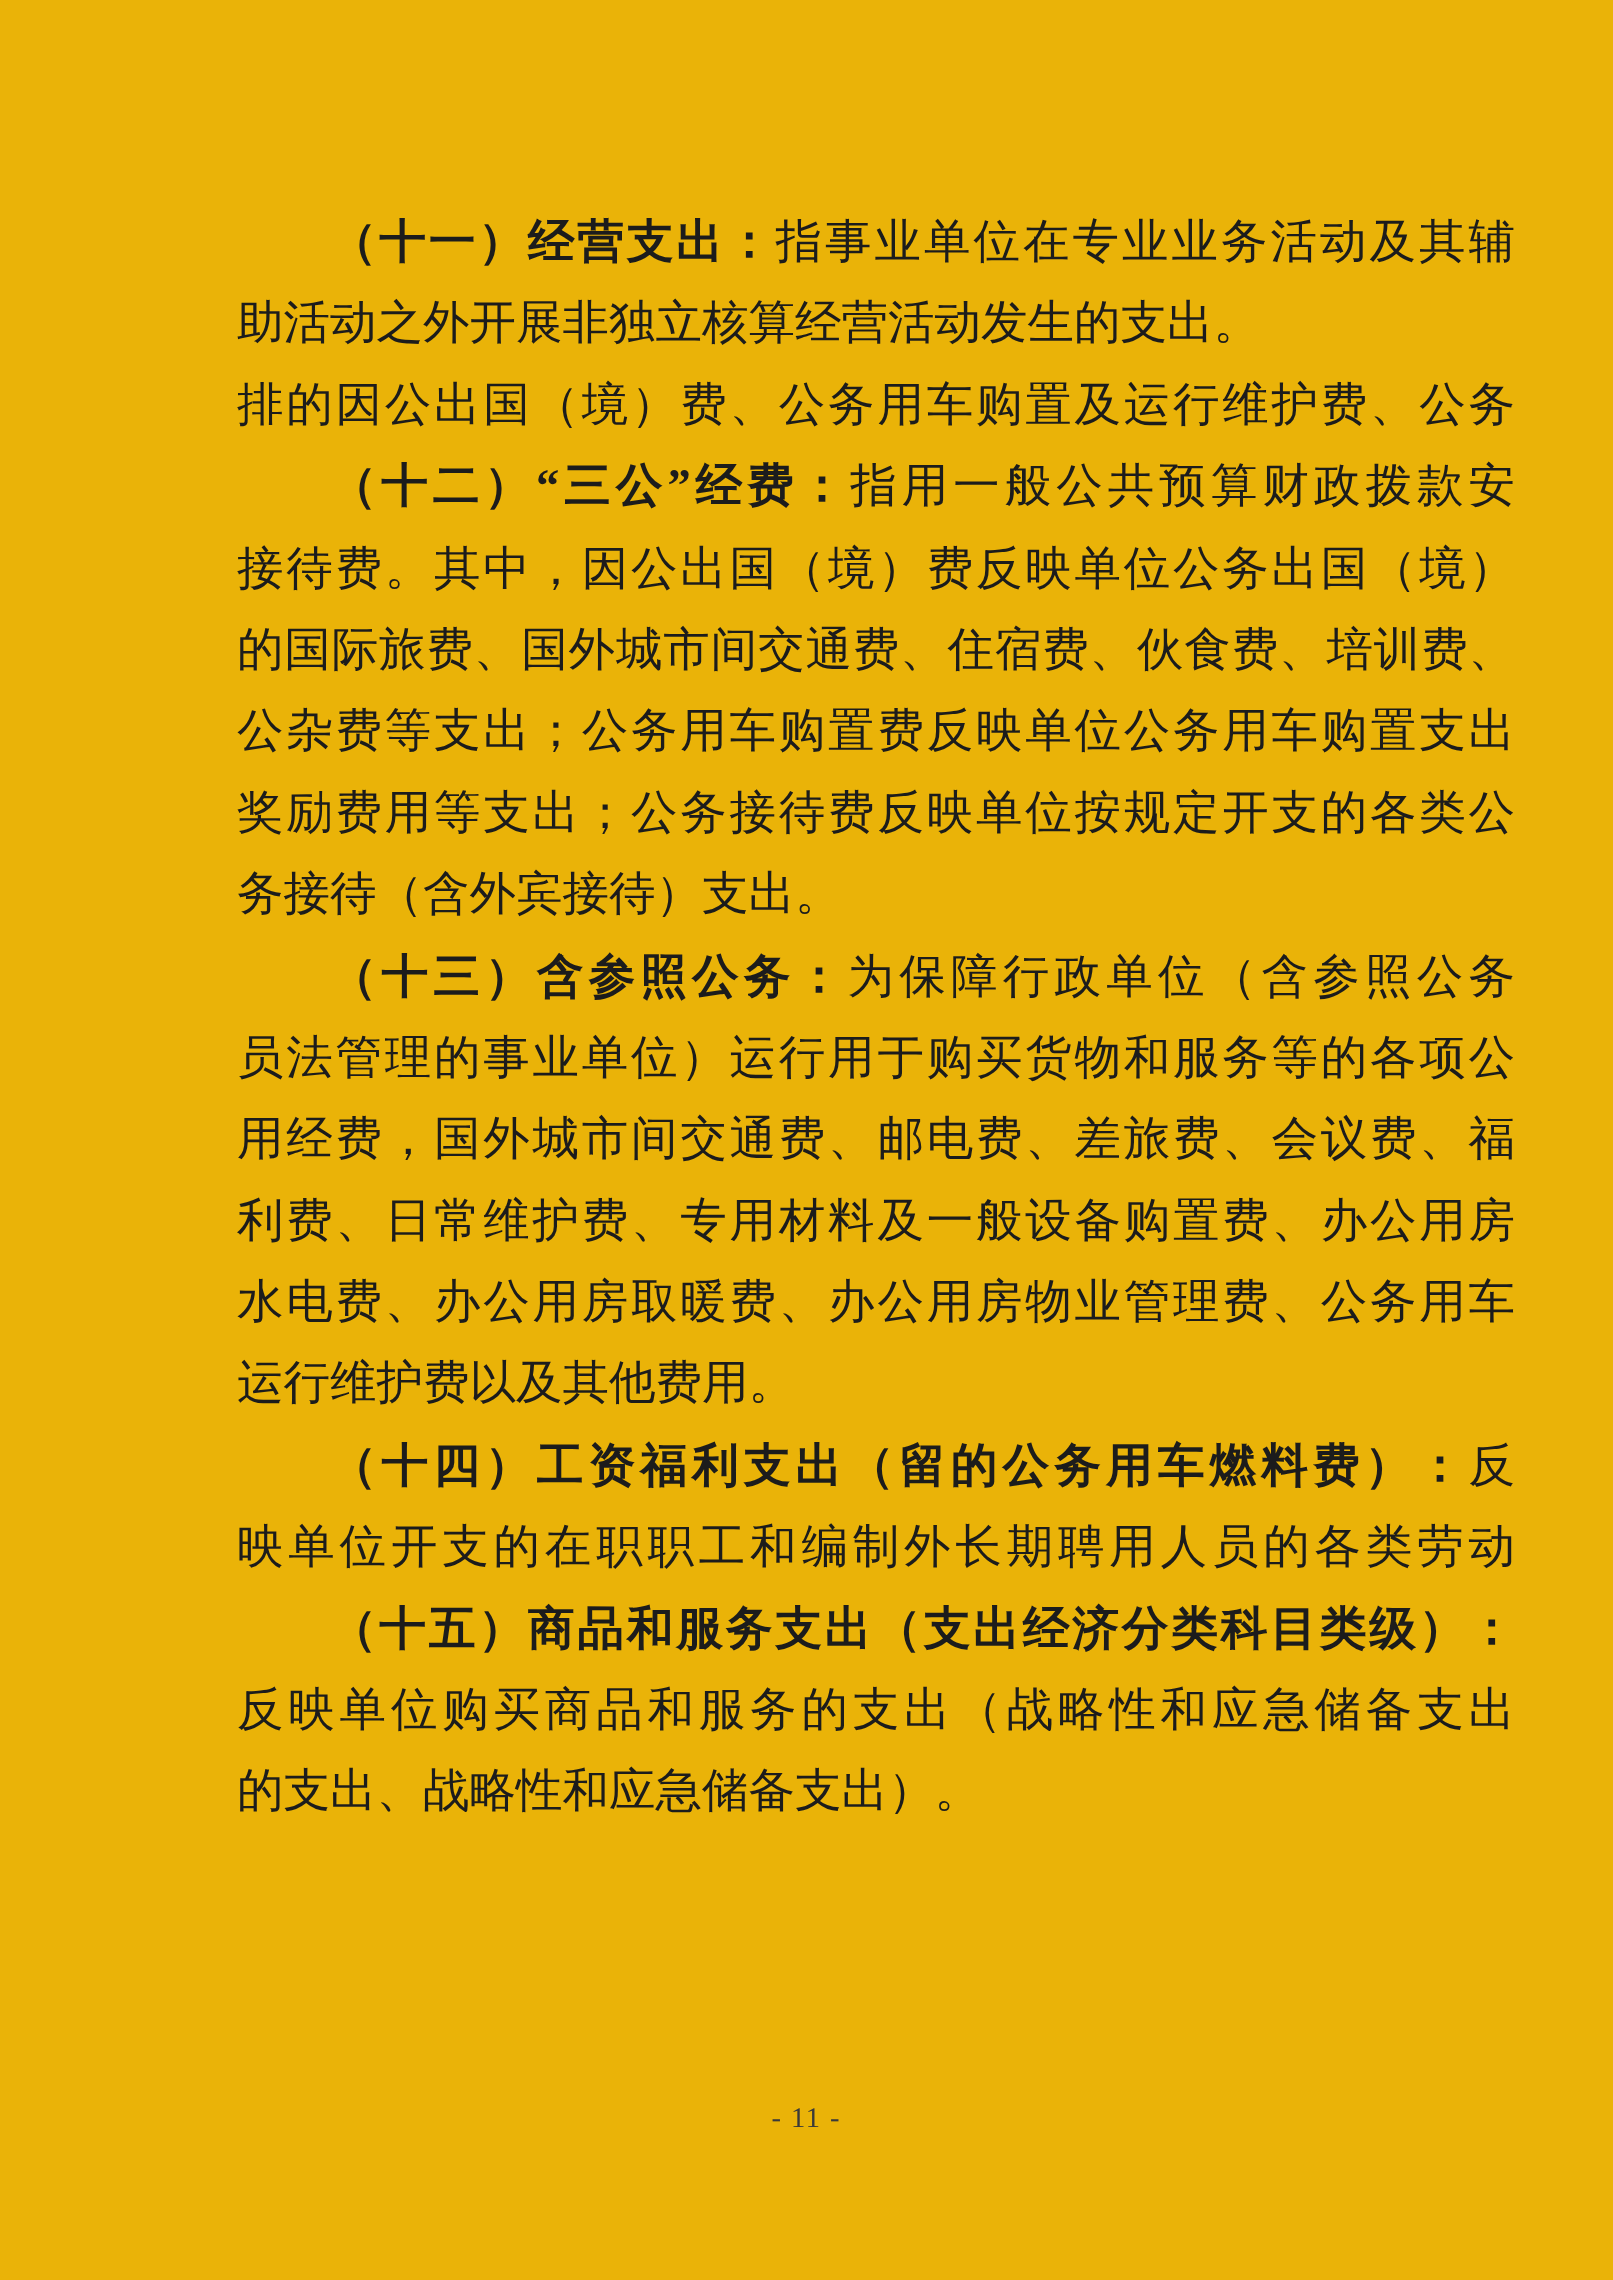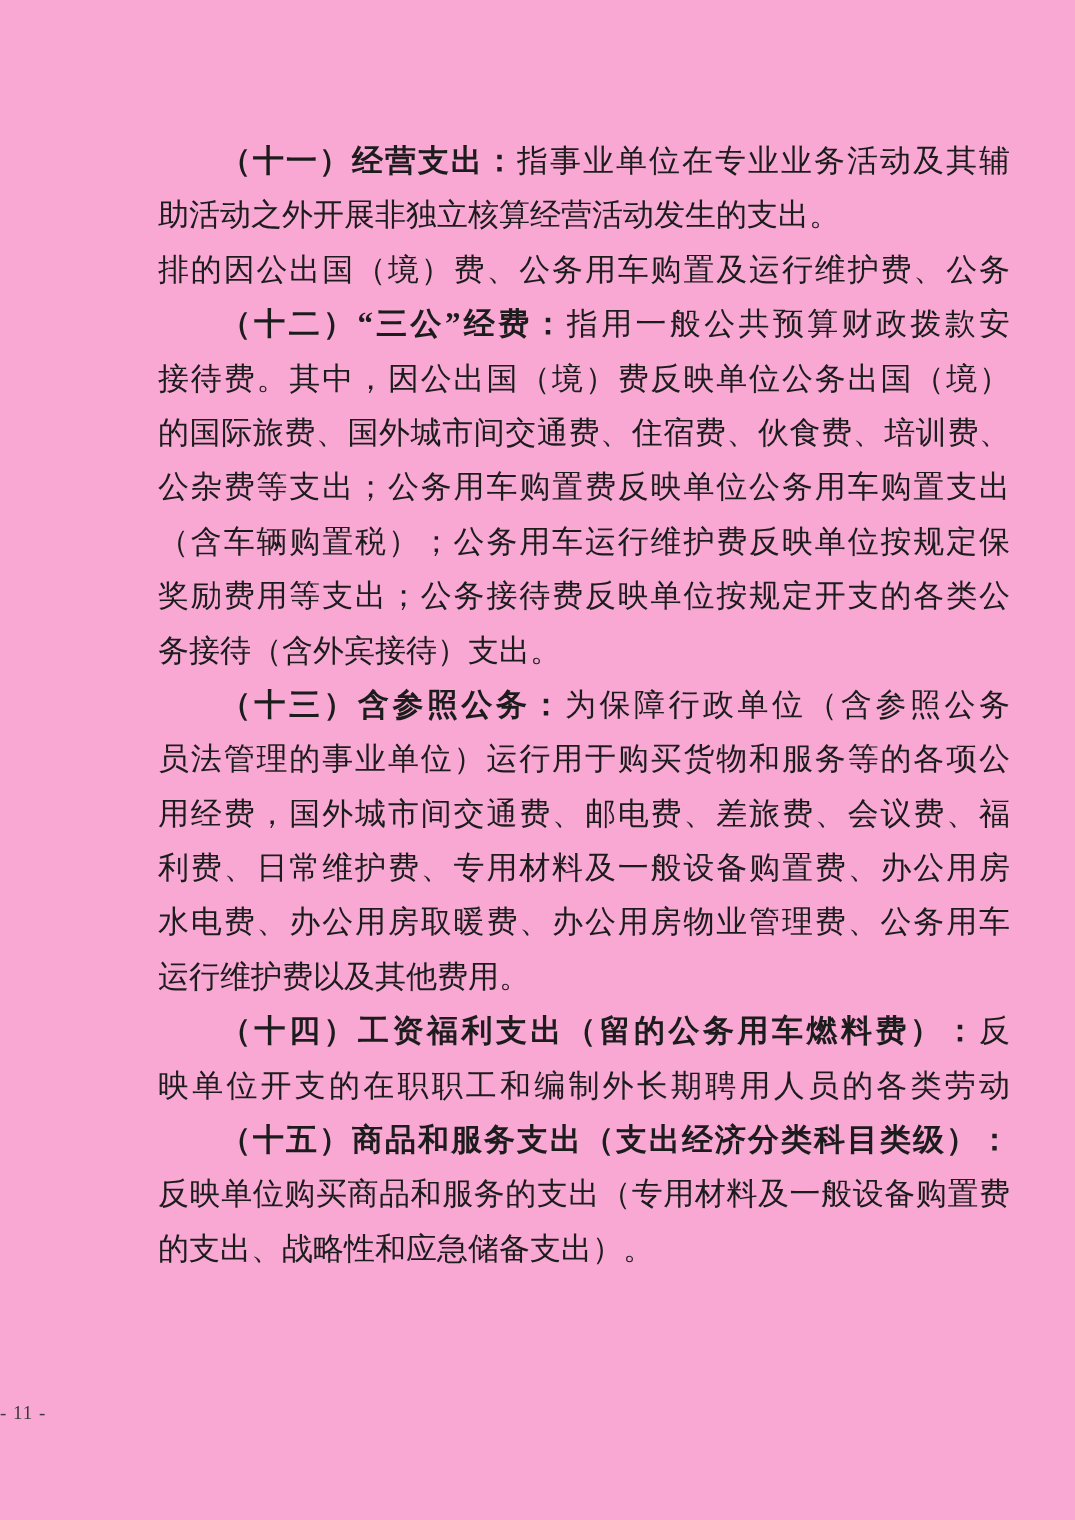--- a/index.html
+++ b/index.html
@@ -10,21 +10,21 @@
   body {
     width: 1075px;
     height: 1520px;
     position: relative;
     font-family: "Liberation Serif", "DejaVu Serif", serif;
     overflow: hidden;
   }
   .page {
     position: absolute;
     inset: 0;
-    background: #f9a8d4;
+    background: #eab308;
   }
   .content {
     position: absolute;
     left: 158px;
     top: 134px;
     width: 852px;
   }
   .para {
     margin: 0;
     padding: 0;
@@ -45,20 +45,21 @@
     text-align-last: left;
   }
   .seg-bold {
     font-weight: 700;
   }
   .footer {
     position: absolute;
     top: 1398px;
     left: 0;
     width: 100%;
+    text-align: center;
     font-size: 19px;
     line-height: 30px;
     color: #3a3a3a;
     letter-spacing: 1px;
   }
 </style>
 </head>
 <body>
 
 <div class="page">
@@ -67,38 +68,37 @@
       <div class="para">
         <div class="line first"><span class="seg-bold">（十一）经营支出：</span><span class="seg-regular">指事业单位在专业业务活动及其辅</span></div>
         <div class="line last"><span class="seg-regular">助活动之外开展非独立核算经营活动发生的支出。</span></div>
       </div>
       <div class="para">
         <div class="line"><span class="seg-regular">排的因公出国（境）费、公务用车购置及运行维护费、公务</span></div>
         <div class="line first"><span class="seg-bold">（十二）“三公”经费：</span><span class="seg-regular">指用一般公共预算财政拨款安</span></div>
         <div class="line"><span class="seg-regular">接待费。其中，因公出国（境）费反映单位公务出国（境）</span></div>
         <div class="line"><span class="seg-regular">的国际旅费、国外城市间交通费、住宿费、伙食费、培训费、</span></div>
         <div class="line"><span class="seg-regular">公杂费等支出；公务用车购置费反映单位公务用车购置支出</span></div>
-        <div class="line"><span class="seg-regular">（含车辆购置税）；公务用车运行维护费反映单位按规定保</span></div>
         <div class="line"><span class="seg-regular">奖励费用等支出；公务接待费反映单位按规定开支的各类公</span></div>
         <div class="line last"><span class="seg-regular">务接待（含外宾接待）支出。</span></div>
       </div>
       <div class="para">
         <div class="line first"><span class="seg-bold">（十三）含参照公务：</span><span class="seg-regular">为保障行政单位（含参照公务</span></div>
         <div class="line"><span class="seg-regular">员法管理的事业单位）运行用于购买货物和服务等的各项公</span></div>
         <div class="line"><span class="seg-regular">用经费，国外城市间交通费、邮电费、差旅费、会议费、福</span></div>
         <div class="line"><span class="seg-regular">利费、日常维护费、专用材料及一般设备购置费、办公用房</span></div>
         <div class="line"><span class="seg-regular">水电费、办公用房取暖费、办公用房物业管理费、公务用车</span></div>
         <div class="line last"><span class="seg-regular">运行维护费以及其他费用。</span></div>
       </div>
       <div class="para">
         <div class="line first"><span class="seg-bold">（十四）工资福利支出（留的公务用车燃料费）：</span><span class="seg-regular">反</span></div>
         <div class="line"><span class="seg-regular">映单位开支的在职职工和编制外长期聘用人员的各类劳动</span></div>
       </div>
       <div class="para">
         <div class="line first"><span class="seg-bold">（十五）商品和服务支出（支出经济分类科目类级）：</span></div>
-        <div class="line"><span class="seg-regular">反映单位购买商品和服务的支出（专用材料及一般设备购置费</span></div>
+        <div class="line"><span class="seg-regular">反映单位购买商品和服务的支出（战略性和应急储备支出</span></div>
         <div class="line last"><span class="seg-regular">的支出、战略性和应急储备支出）。</span></div>
       </div>
     </div>
 
   <div class="footer">- 11 -</div>
 
 </div>
 
 </body></html>

